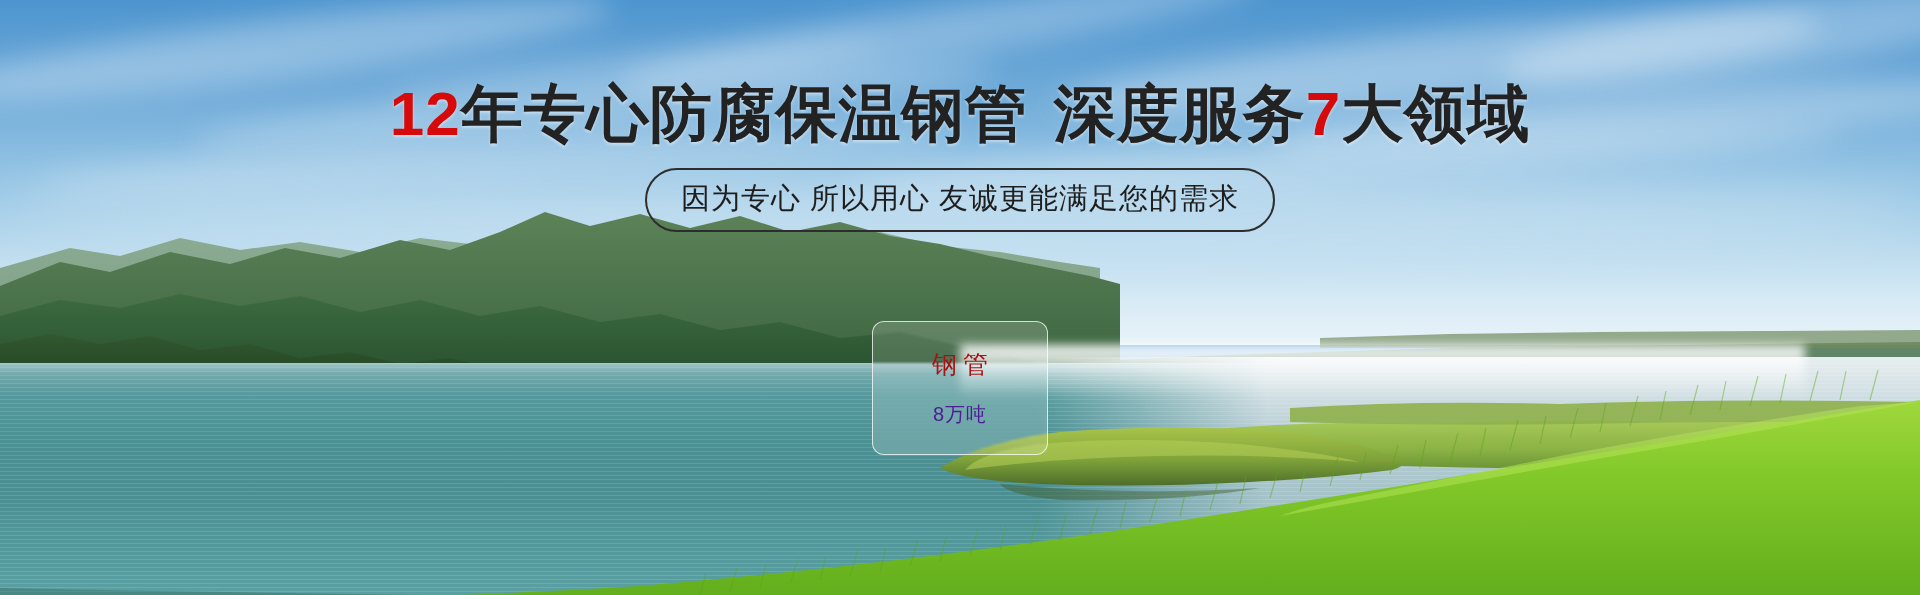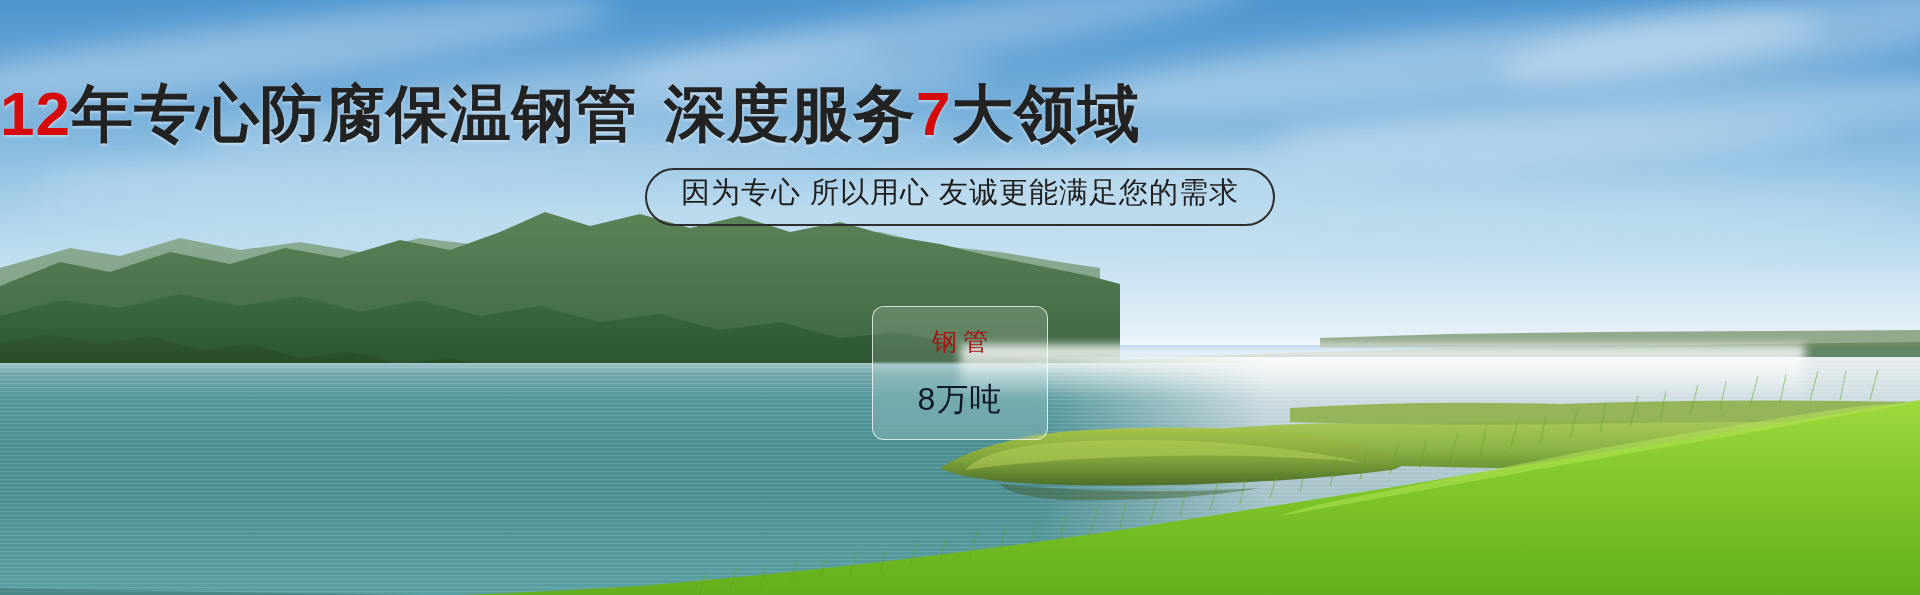--- a/index.html
+++ b/index.html
@@ -77,71 +77,71 @@
 
   
   .marsh{ position:absolute; left:0; top:0; width:100%; height:100%; }
   .marsh svg{ position:absolute; left:0; top:0; width:100%; height:100%; }
 
   
   .content{ position:absolute; left:0; top:0; width:100%; height:100%; }
 
   .headline{
     position:absolute; left:0; top:83px; width:100%;
-    text-align:left;
+    text-align:center;
     white-space:nowrap;
     font-size:62px;
     font-weight:bold;
     letter-spacing:1px;
     line-height:1;
     color:#222222;
     text-shadow:0 2px 3px rgba(255,255,255,.45);
   }
   .headline .red{ color:#d60a0a; }
   .headline .gap{ display:inline-block; width:26px; }
 
   .subtitle-wrap{
     position:absolute; left:0; top:168px; width:100%;
     display:flex; justify-content:center;
   }
   .subtitle{
     border:2px solid #2d2d2d;
     border-radius:32px;
-    padding:3px 34px 11px;
+    padding:9px 34px 11px;
     font-size:29px;
     color:#1e1e1e;
     letter-spacing:1px;
     white-space:nowrap;
     background:transparent;
   }
 
   .cards{
-    position:absolute; left:0; top:306px; width:100%;
+    position:absolute; left:0; top:321px; width:100%;
     display:flex; justify-content:center; align-items:flex-start;
     gap:20px;
   }
   .card{
     width:176px; height:134px;
     border:1px solid rgba(255,255,255,.75);
     border-radius:12px;
     background:rgba(255,255,255,.16);
     display:flex; flex-direction:column;
     align-items:center; justify-content:center;
     backdrop-filter:blur(1px);
   }
   .card-label{
     font-size:25px;
     color:#a61515;
     letter-spacing:6px;
     text-indent:6px;
     margin-bottom:20px;
   }
   .card-value{
-    font-size:32px;
-    color:#0f172a;
+    font-size:20px;
+    color:#4c1d95;
     letter-spacing:1px;
     white-space:nowrap;
   }
   .card-value sup{ font-size:.6em; vertical-align:super; }
   .card.sp .card-label{ letter-spacing:7px; text-indent:7px; }
 </style>
 </head>
 <body>
 
 <div class="banner">

